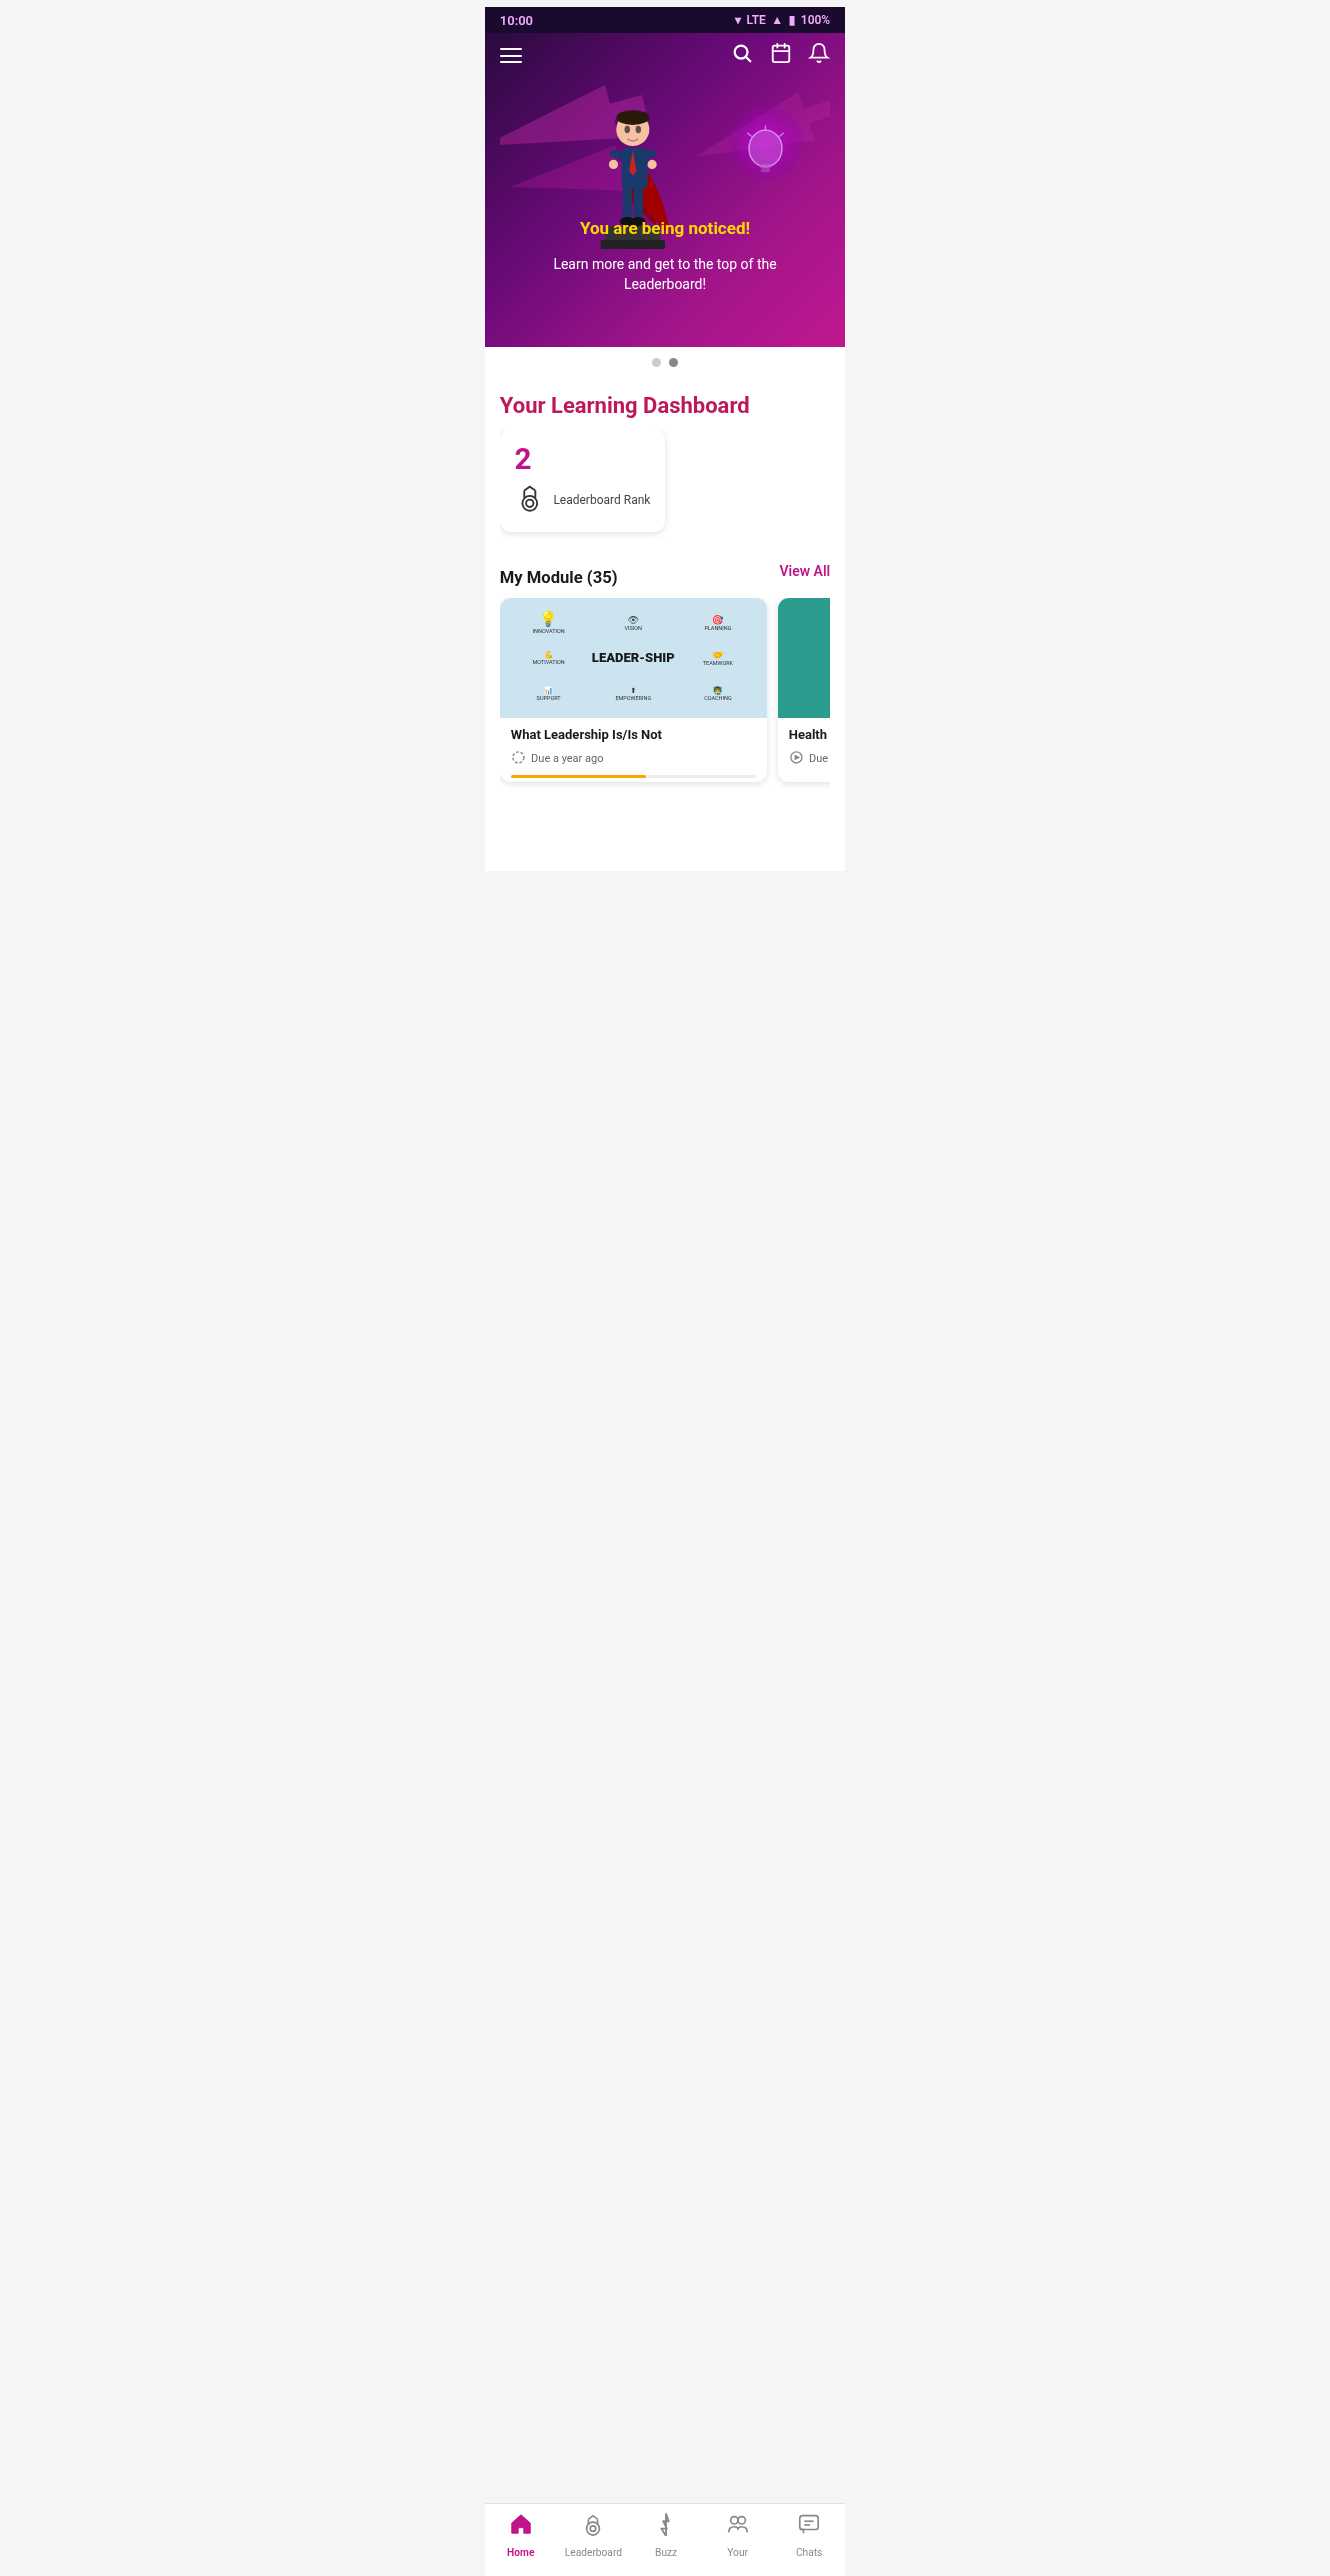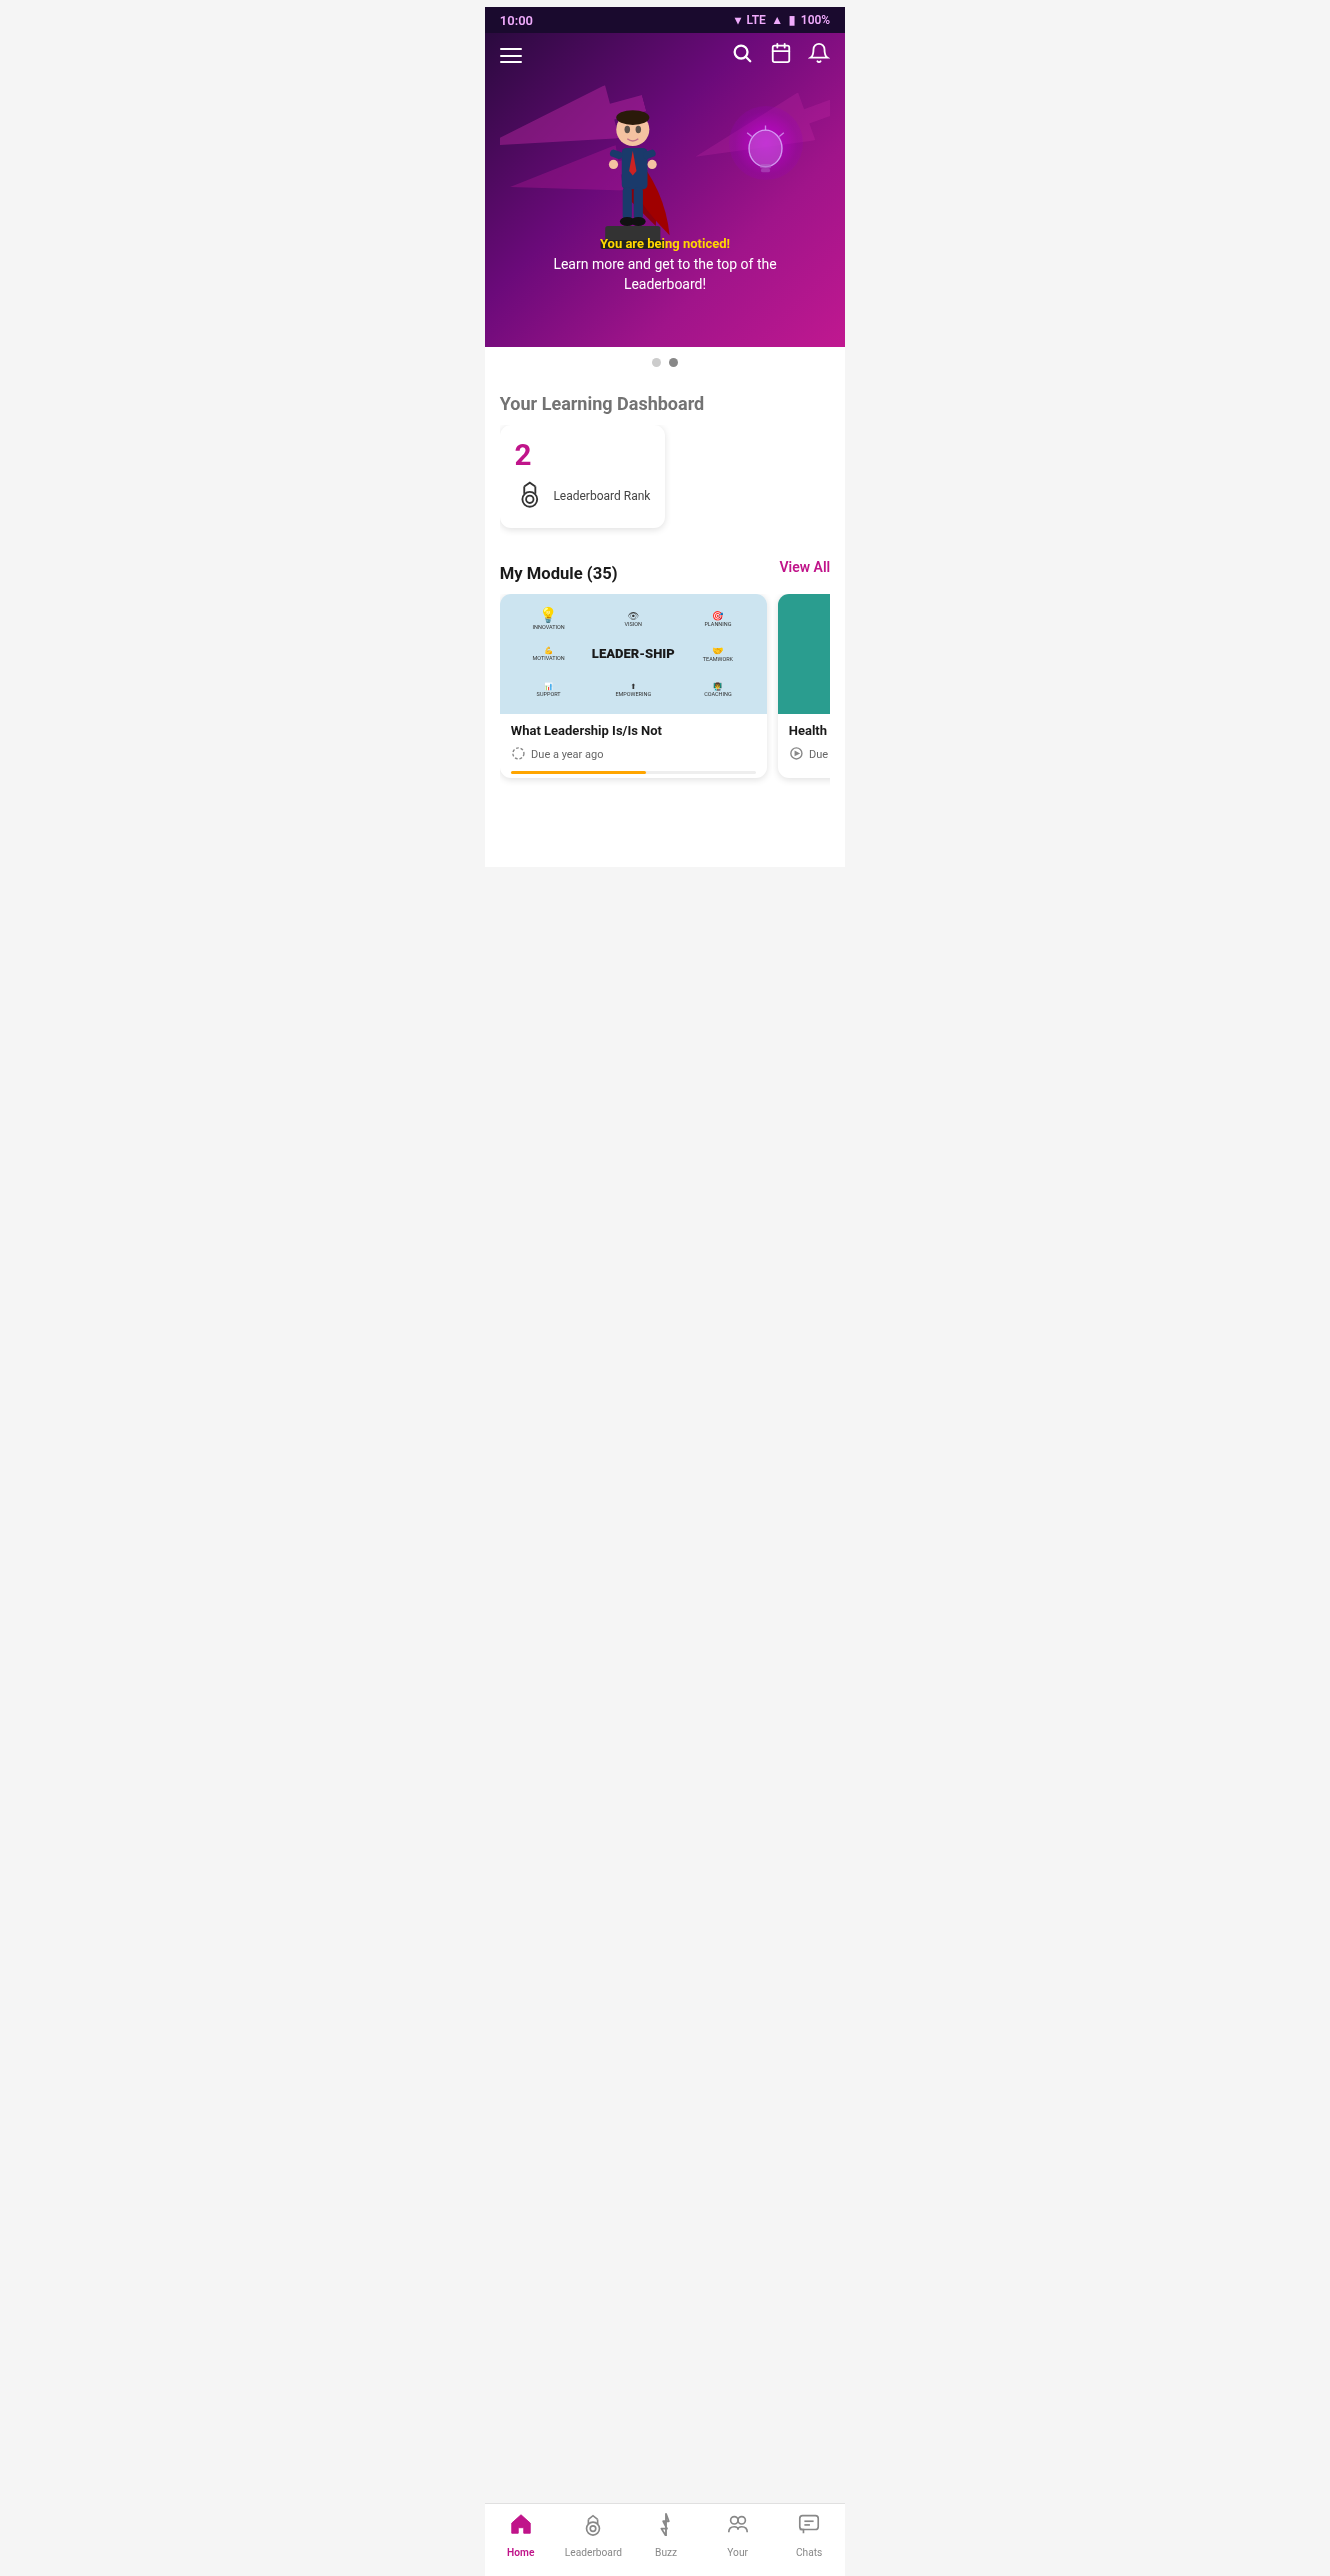--- a/index.html
+++ b/index.html
@@ -101,23 +101,23 @@
     .hero-text {
       position: absolute;
       bottom: 9.2px;
       left: 0;
       right: 0;
       text-align: center;
       padding: 0 28px 14.8px;
     }
     .hero-text-highlight {
       color: #FFD700;
-      font-size: 13px;
+      font-size: 17px;
       font-weight: 700;
-      margin-bottom: 4px;
+      margin-bottom: 17px;
     }
     .hero-text-sub {
       color: white;
       font-size: 14px;
       line-height: 1.4;
     }
 
     
     .carousel-dots {
       display: flex;
@@ -137,23 +137,23 @@
     }
 
     
     .main-content {
       background: white;
       padding: 0 14.8px;
     }
 
     
     .section-title {
-      font-size: 18px;
+      font-size: 22px;
       font-weight: 700;
-      color: #737373;
+      color: #be185d;
       padding: 14.8px 0 11px;
     }
 
     .dashboard-cards {
       display: flex;
       gap: 9.2px;
       overflow-x: auto;
       padding-bottom: 9.2px;
       scrollbar-width: none;
     }

